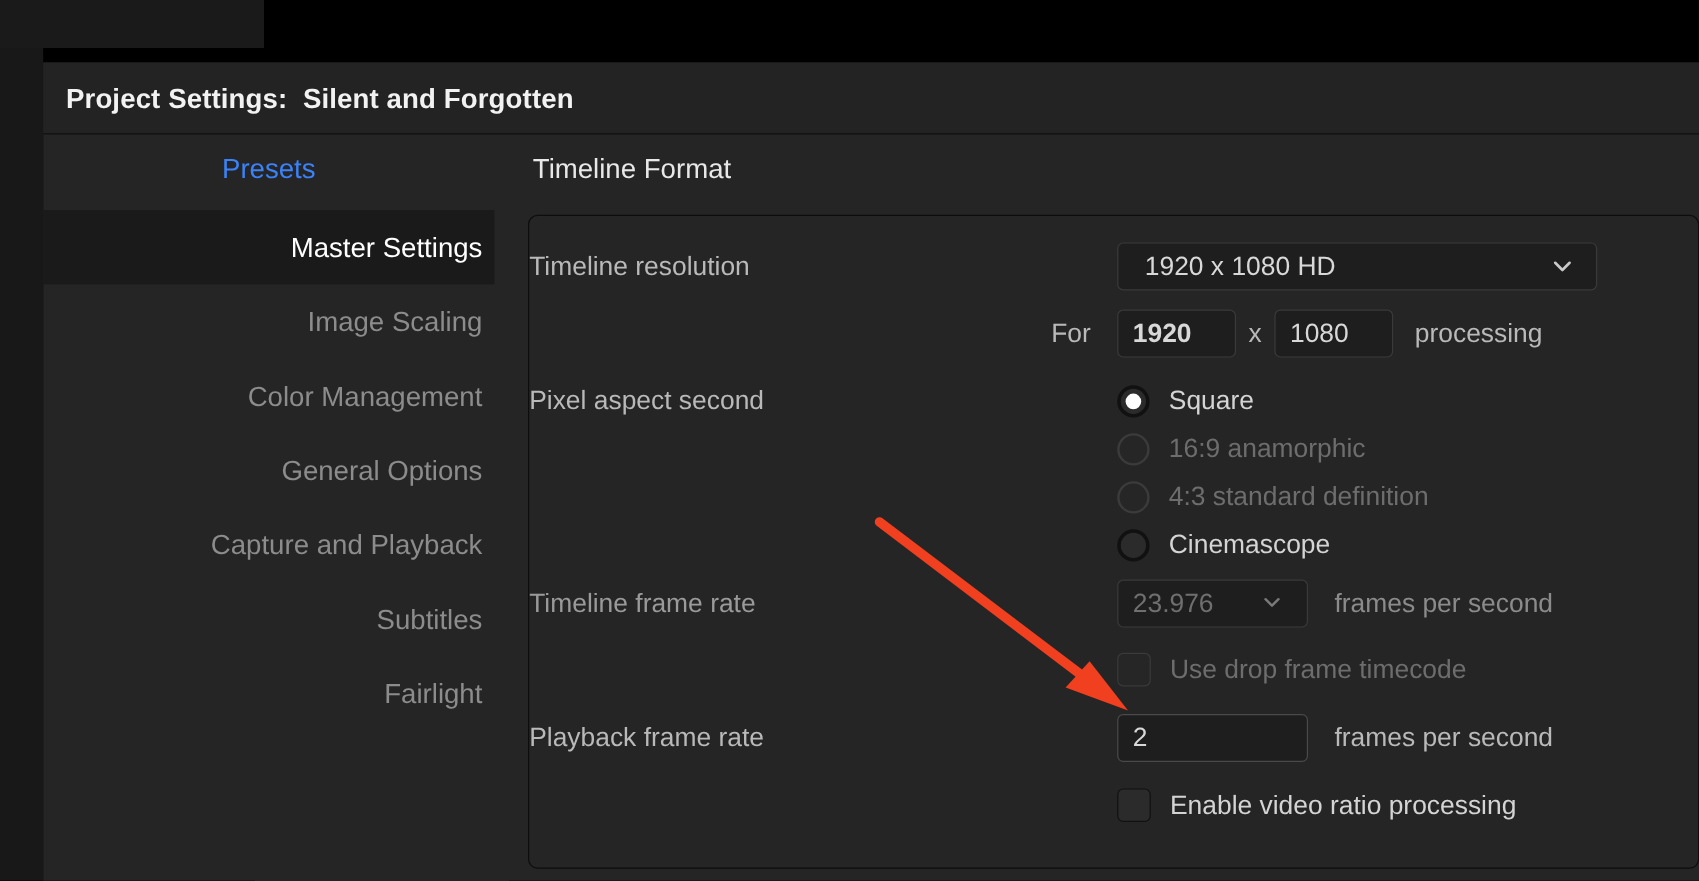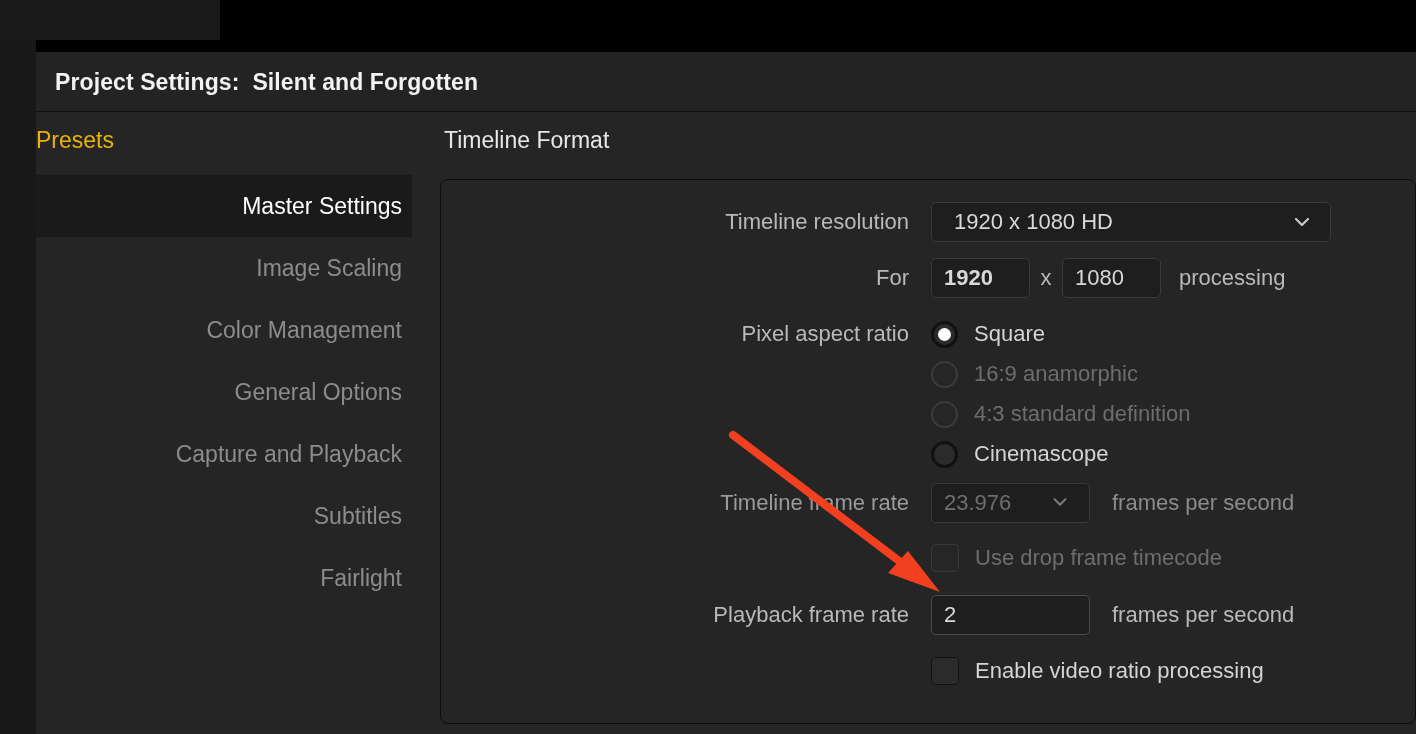--- a/index.html
+++ b/index.html
@@ -94,23 +94,23 @@
     top: 0;
     width: 1004px;
     height: 62px;
   }
 
   .sidebar-tab {
     position: absolute;
     right: 0;
     top: 14px;
     width: 376px;
-    text-align: left;
+    text-align: center;
     font-size: 23px;
-    color: #eab308;
+    color: #3b82f6;
     padding-right: 0;
     box-sizing: border-box;
   }
 
   .content-heading {
     position: absolute;
     left: 32px;
     top: 14px;
     font-size: 23px;
     color: #e8e8e8;
@@ -159,21 +159,21 @@
 
   .row {
     position: absolute;
     display: flex;
     align-items: center;
   }
 
   .field-label {
     font-size: 22px;
     color: #b9b9b9;
-    text-align: right;
+    text-align: left;
     white-space: nowrap;
   }
   .field-label.dim {
     color: #9a9a9a;
   }
 
   .dropdown {
     position: relative;
     background: #1e1e1e;
     border: 1px solid #3a3a3a;
@@ -345,21 +345,21 @@
 
           <div class="row" style="left:0; top:78px; width:976px;">
             <div class="plain" style="width:490px; text-align:right; padding-right:22px; box-sizing:border-box;">For</div>
             <div class="textfield" style="width:99px;font-weight:bold;">1920</div>
             <div class="plain" style="width:32px; text-align:center;">x</div>
             <div class="textfield" style="width:99px;">1080</div>
             <div class="plain" style="margin-left:18px;">processing</div>
           </div>
 
           <div class="row" style="left:0; top:134px; width:976px; align-items:flex-start;">
-            <div class="field-label" style="width:490px; padding-right:22px; box-sizing:border-box; line-height:40px;">Pixel aspect ratio</div>
+            <div class="field-label" style="width:490px; padding-right:22px; box-sizing:border-box; line-height:40px;">Pixel aspect second</div>
             <div style="display:flex; flex-direction:column;">
               <div class="radio-opt">
                 <span class="radio">
                     <span class="dot"></span>
                   </span>
                 <span class="radio-label">Square</span>
               </div>
               <div class="radio-opt">
                 <span class="radio dimmed"></span>
                 <span class="radio-label dimmed">16:9 anamorphic</span>

